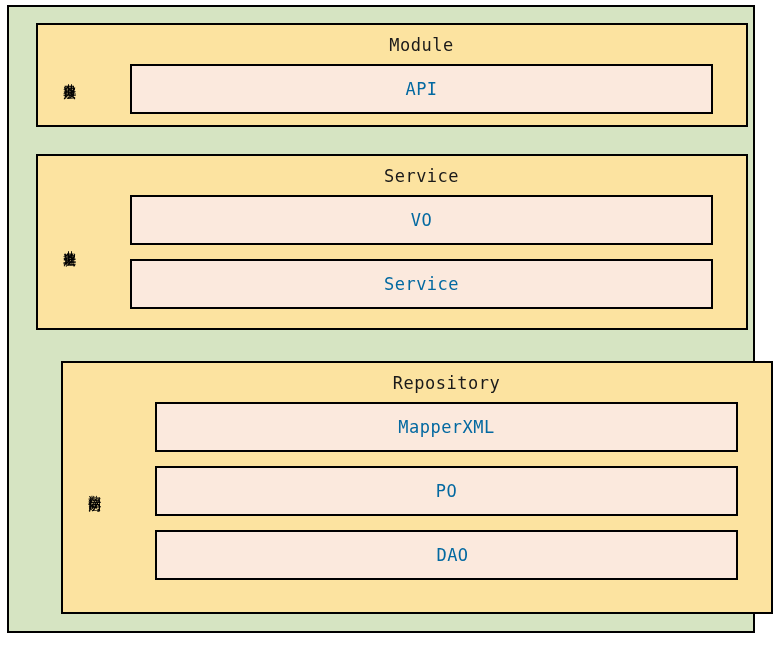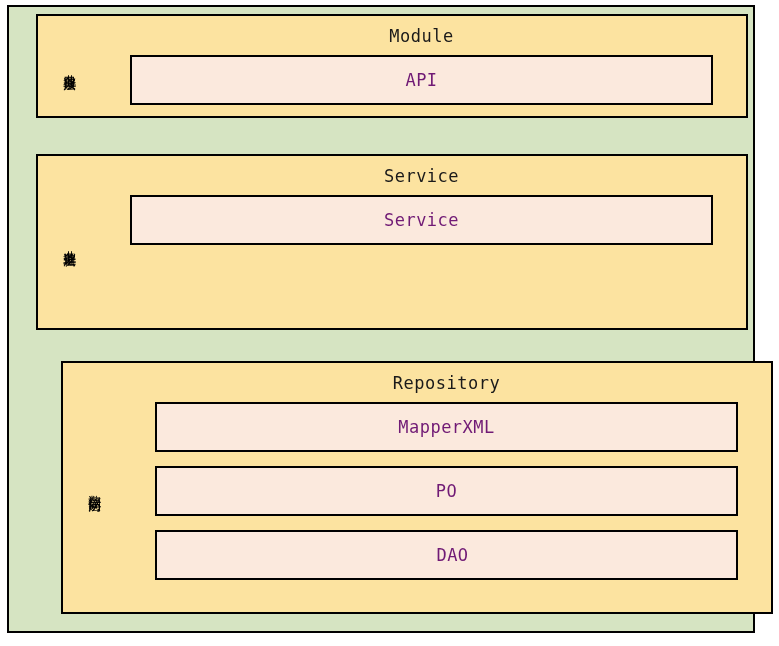--- a/index.html
+++ b/index.html
@@ -35,21 +35,21 @@
   
   .layer {
     position: absolute;
     box-sizing: border-box;
     background: #fce3a0;
     border: 2px solid #000000;
     left: 27px;
     width: 712px;
   }
 
-  .layer-1 { top: 7px;  height: 104px; }
+  .layer-1 { top: 16px;  height: 104px; }
   .layer-2 { top: 147px; height: 176px; padding-left: 8px; }
   .layer-3 { top: 354px; height: 253px; margin-left: 25px; }
 
   
   .layer-side-label {
     position: absolute;
     left: 18px;
     top: 0;
     bottom: 0;
     width: 26px;
@@ -98,21 +98,21 @@
 
   .component-box {
     box-sizing: border-box;
     background: #fbe9dd;
     border: 2px solid #000000;
     height: 50px;
     display: flex;
     align-items: center;
     justify-content: center;
     font-size: 17px;
-    color: #701a75;
+    color: #0369a1;
     letter-spacing: 0.5px;
     margin-bottom: 14px;
   }
 
   .layer-1 .component-box { margin-bottom: 0; }
   .layer-2 .box-stack .component-box:last-child { margin-bottom: 0; }
   .layer-3 .box-stack .component-box { margin-bottom: 14px; }
   .layer-3 .box-stack .component-box:last-child { margin-bottom: 0; padding-left: 12px; }
 </style>
 </head>
@@ -130,20 +130,21 @@
           <div class="component-box">API</div>
         </div>
       </div>
     </div>
 
     <div class="layer layer-2">
       <div class="layer-side-label">业务逻辑层</div>
       <div class="layer-content">
         <div class="layer-title">Service</div>
         <div class="box-stack">
+          <div class="component-box">VO</div>
           <div class="component-box">Service</div>
         </div>
       </div>
     </div>
 
     <div class="layer layer-3">
       <div class="layer-side-label">数据访问层</div>
       <div class="layer-content">
         <div class="layer-title">Repository</div>
         <div class="box-stack">

